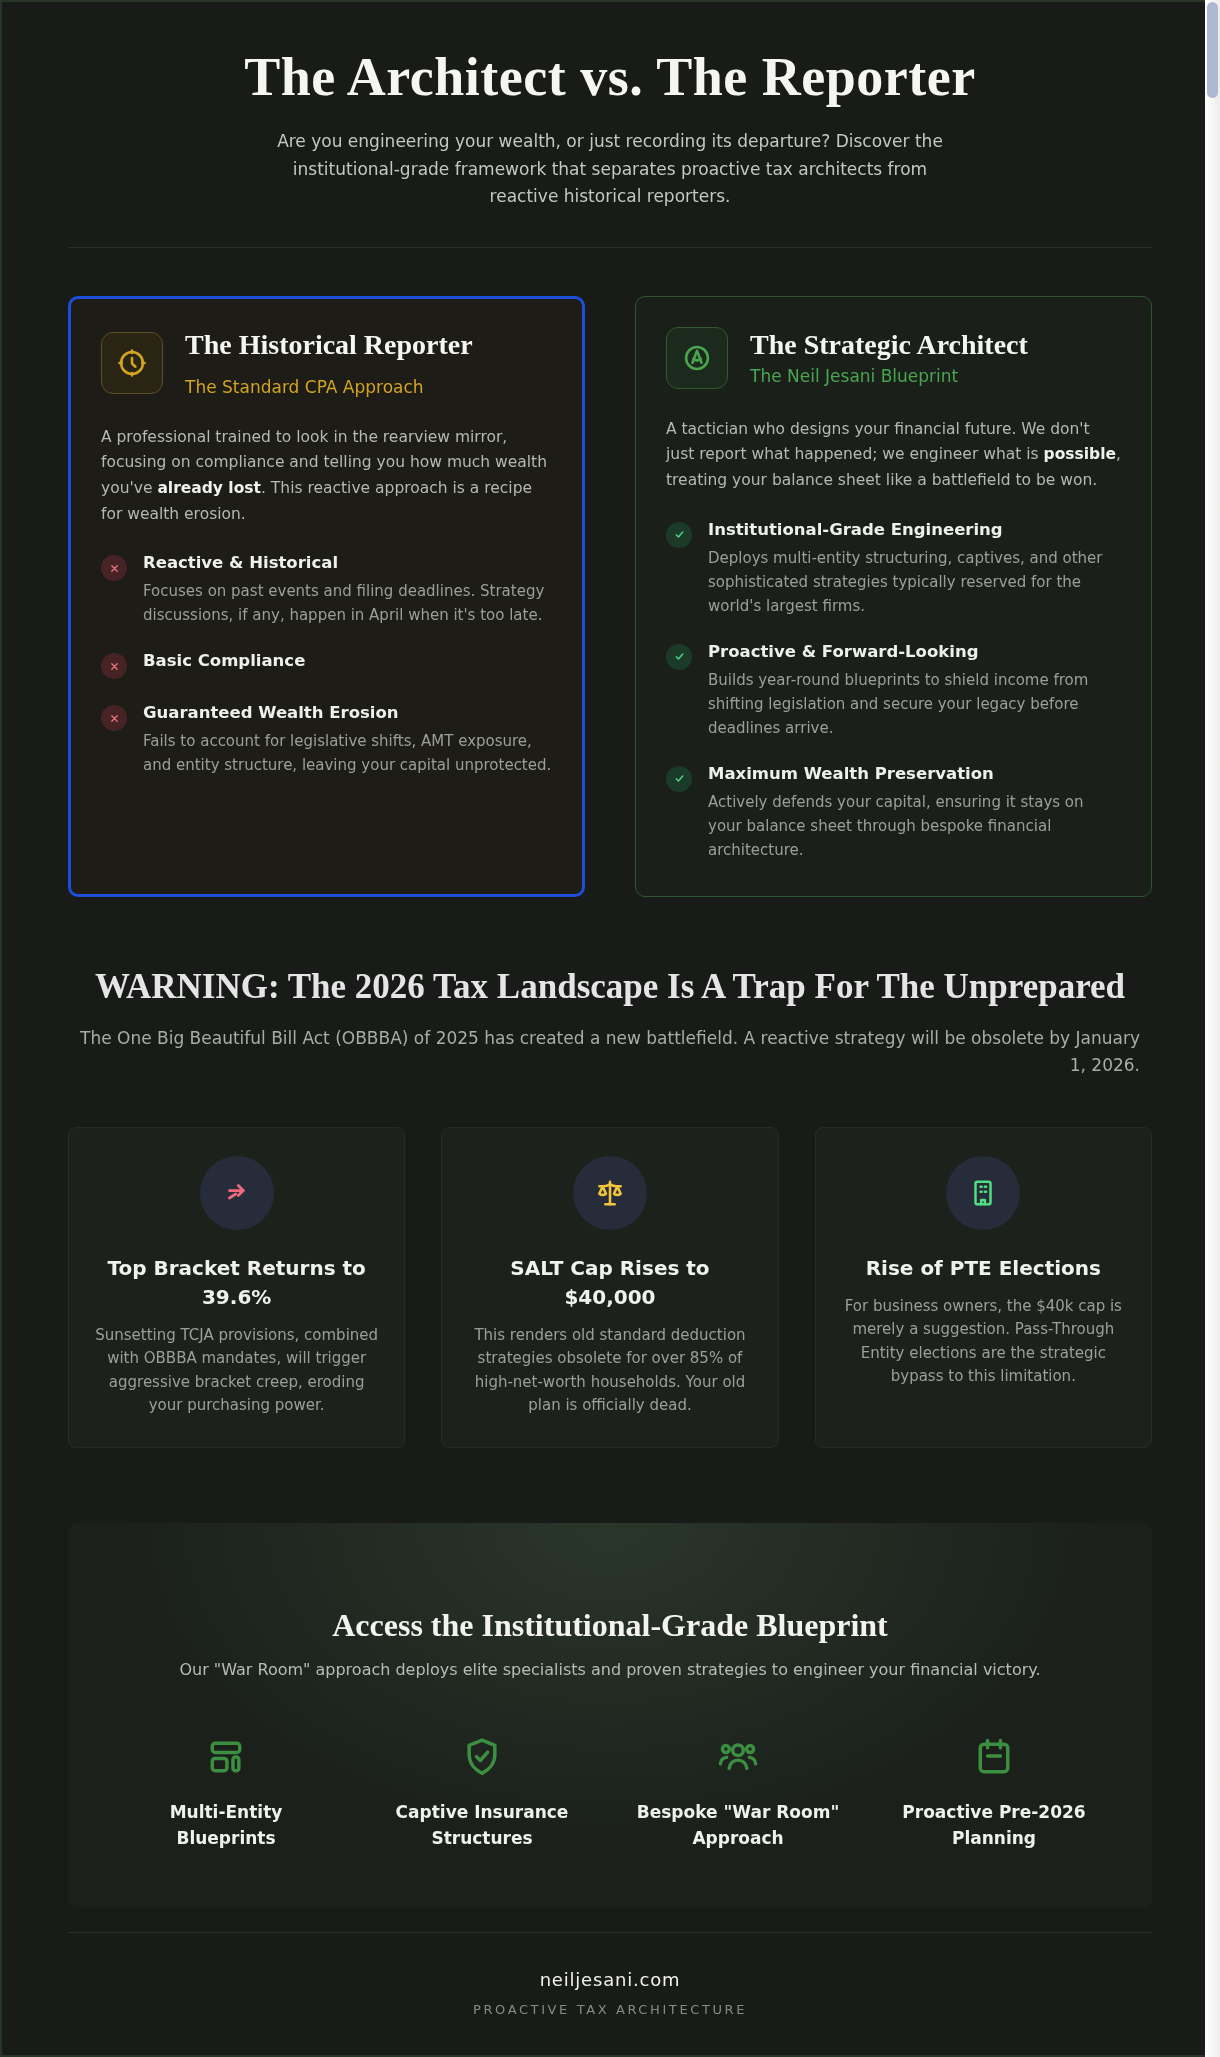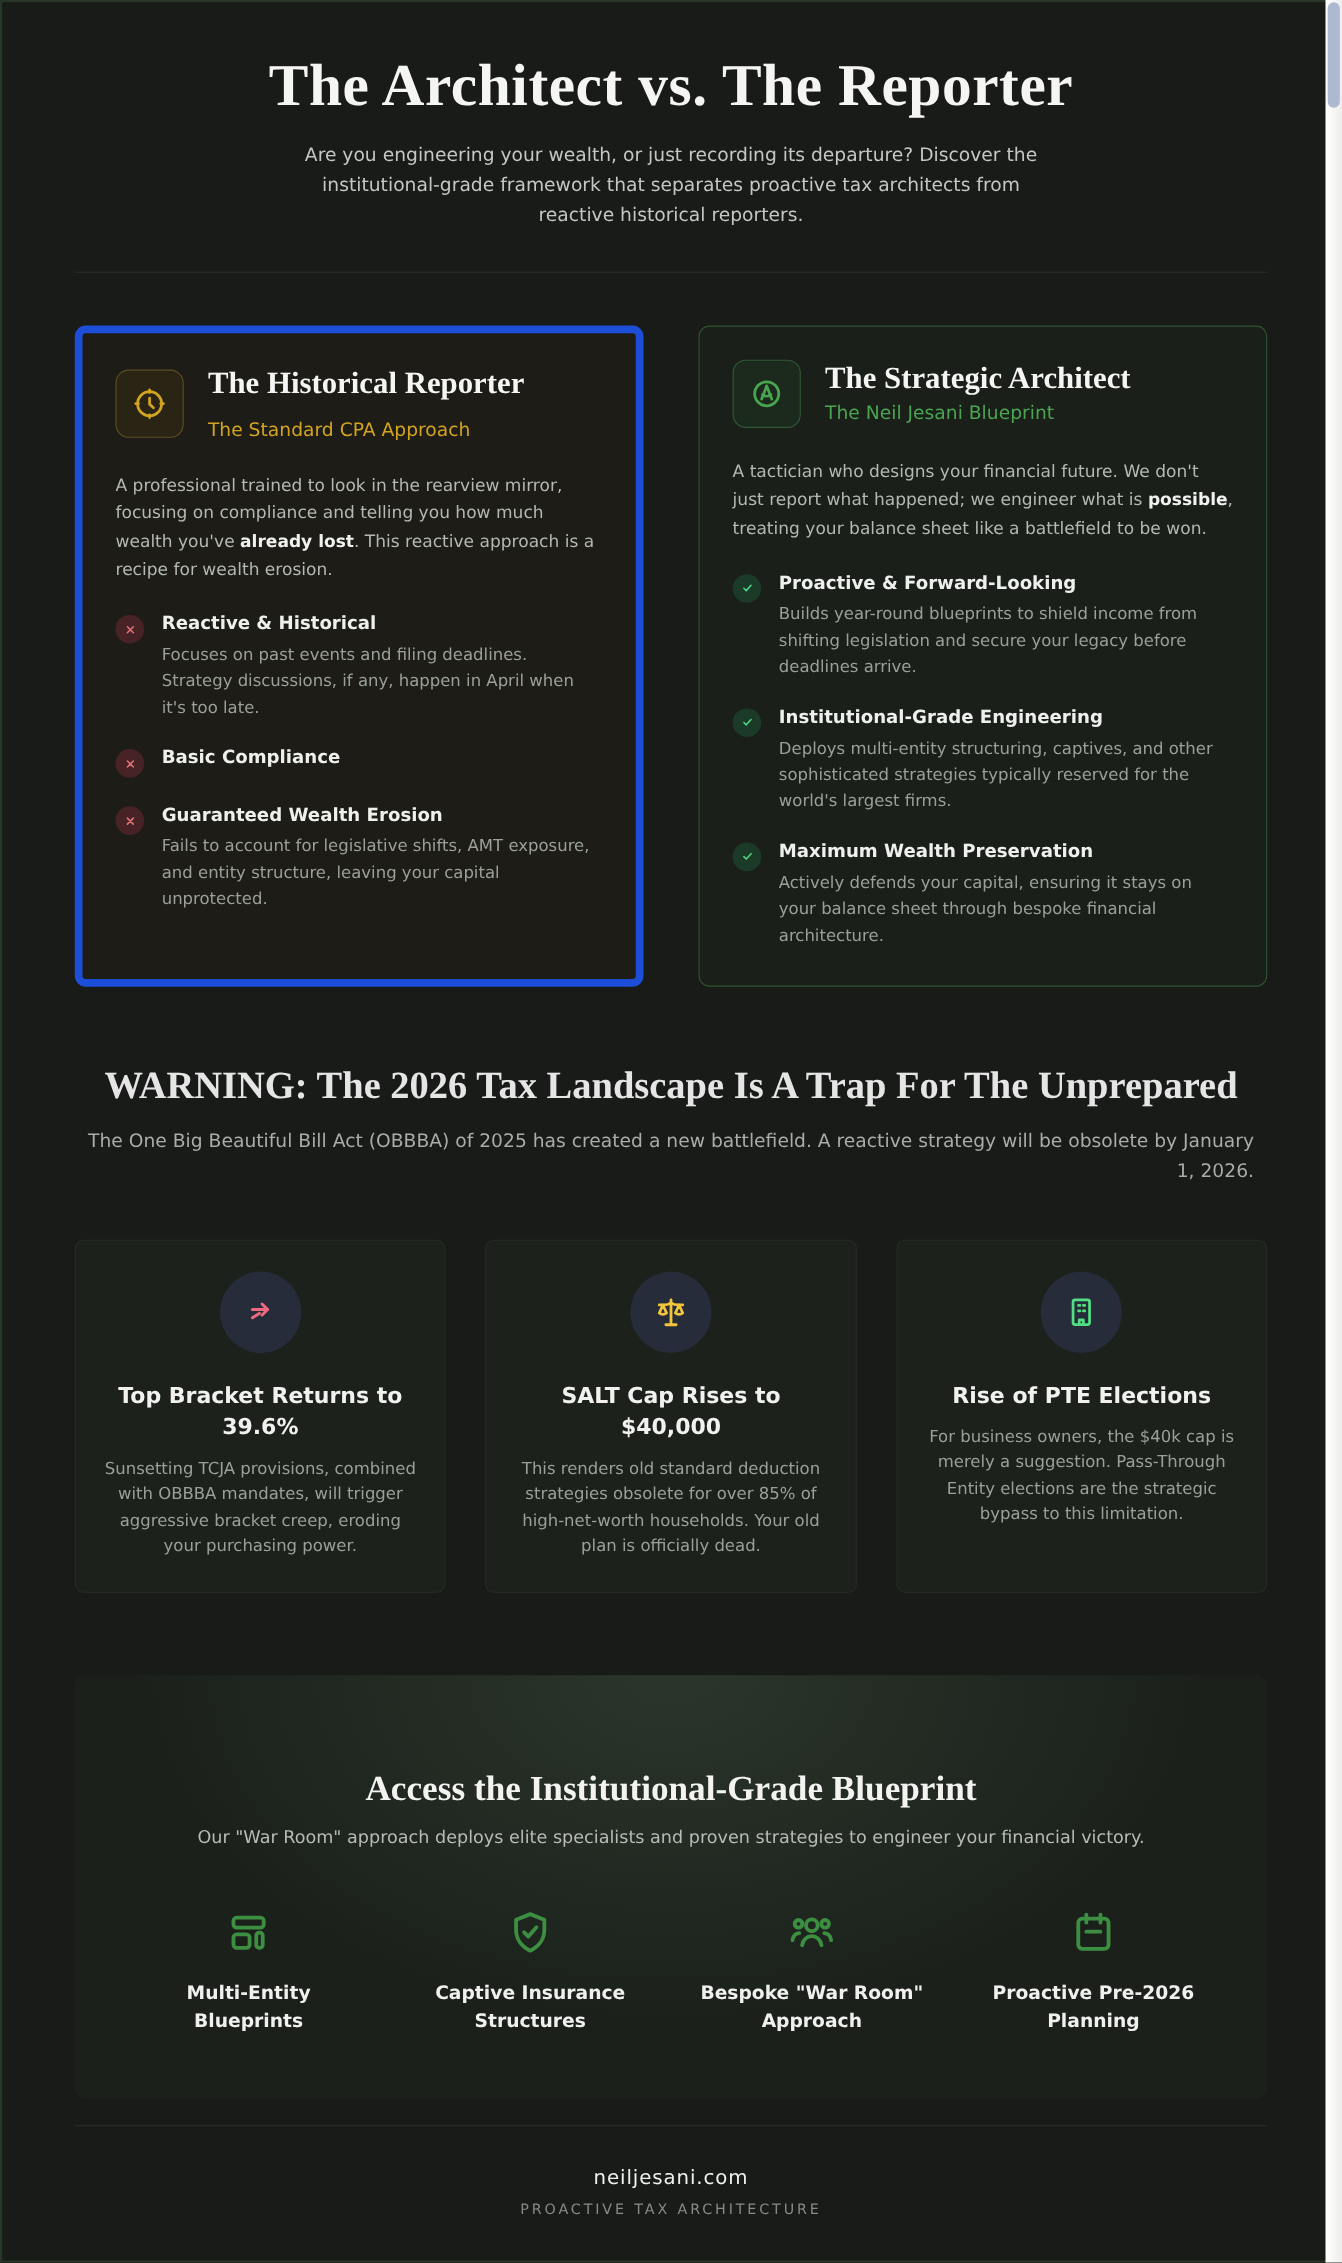--- a/index.html
+++ b/index.html
@@ -21,21 +21,21 @@
   
   .hero { text-align:center; }
   .hero h1 { font-family:"Liberation Serif","DejaVu Serif",serif; font-weight:700;
     font-size:54px; letter-spacing:.5px; color:#f5f6f3; }
   .hero p { margin:20px auto 0; max-width:700px; font-size:17px; line-height:1.62; color:#c3c8c2; }
   hr.div { border:none; border-top:1px solid #2b2f2b; margin-top:36px; }
 
   
   .compare { display:grid; grid-template-columns:1fr 1fr; gap:50px; margin-top:48px; }
   .card { border-radius:10px; padding:30px 30px 34px; }
-  .card.reporter { background:#1d1c16; border:7px solid #1d4ed8; }
+  .card.reporter { background:#1d1c16; border:3px solid #1d4ed8; }
   .card.architect { background:#1a1f1a; border:1px solid #2e5631; }
   .card-head { display:flex; align-items:center; gap:22px; }
   .icon-box { width:62px; height:62px; border-radius:12px; display:flex; align-items:center; justify-content:center; flex:0 0 auto; }
   .reporter .icon-box { background:#2a2415; border:1px solid #5d4e24; color:#d2a41f; }
   .architect .icon-box { background:#1c2a1d; border:1px solid #2f5a33; color:#4aa550; }
   .card-title { font-family:"Liberation Serif","DejaVu Serif",serif; font-weight:700; font-size:28px; color:#f5f6f3; }
   .card-sub { font-size:17px; margin-top:5px; }
   .reporter .card-sub { color:#d2a41f;margin-top:16px; }
   .architect .card-sub { color:#4aa550; }
   .card-desc { margin-top:28px; font-size:15.5px; line-height:1.66; color:#b4b9b3; }
@@ -166,33 +166,33 @@
       </div>
       <p class="card-desc"><span>A tactician who designs your financial future. We don't just report what happened; we engineer what is </span><b>possible</b><span>, treating your balance sheet like a battlefield to be won.</span></p>
       <ul class="feature-list">
         <li class="feature-item">
           <span class="badge check">
             <svg width="13" height="13" viewBox="0 0 24 24" fill="none" stroke="currentColor" stroke-width="2.6" stroke-linecap="round" stroke-linejoin="round">
                 <path d="m6 12.5 4 4 8-9"></path>
               </svg>
           </span>
           <div>
-            <div class="fi-title">Proactive &amp; Forward-Looking</div>
-            <div class="fi-desc">Builds year-round blueprints to shield income from shifting legislation and secure your legacy before deadlines arrive.</div>
+            <div class="fi-title">Institutional-Grade Engineering</div>
+            <div class="fi-desc">Deploys multi-entity structuring, captives, and other sophisticated strategies typically reserved for the world's largest firms.</div>
           </div>
         </li>
         <li class="feature-item">
           <span class="badge check">
             <svg width="13" height="13" viewBox="0 0 24 24" fill="none" stroke="currentColor" stroke-width="2.6" stroke-linecap="round" stroke-linejoin="round">
                 <path d="m6 12.5 4 4 8-9"></path>
               </svg>
           </span>
           <div>
-            <div class="fi-title">Institutional-Grade Engineering</div>
-            <div class="fi-desc">Deploys multi-entity structuring, captives, and other sophisticated strategies typically reserved for the world's largest firms.</div>
+            <div class="fi-title">Proactive &amp; Forward-Looking</div>
+            <div class="fi-desc">Builds year-round blueprints to shield income from shifting legislation and secure your legacy before deadlines arrive.</div>
           </div>
         </li>
         <li class="feature-item">
           <span class="badge check">
             <svg width="13" height="13" viewBox="0 0 24 24" fill="none" stroke="currentColor" stroke-width="2.6" stroke-linecap="round" stroke-linejoin="round">
                 <path d="m6 12.5 4 4 8-9"></path>
               </svg>
           </span>
           <div>
             <div class="fi-title">Maximum Wealth Preservation</div>

